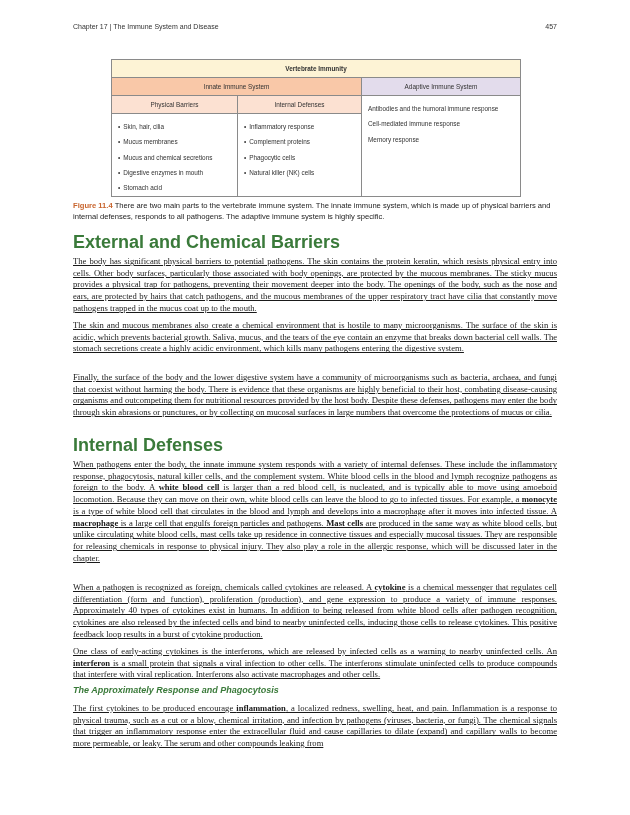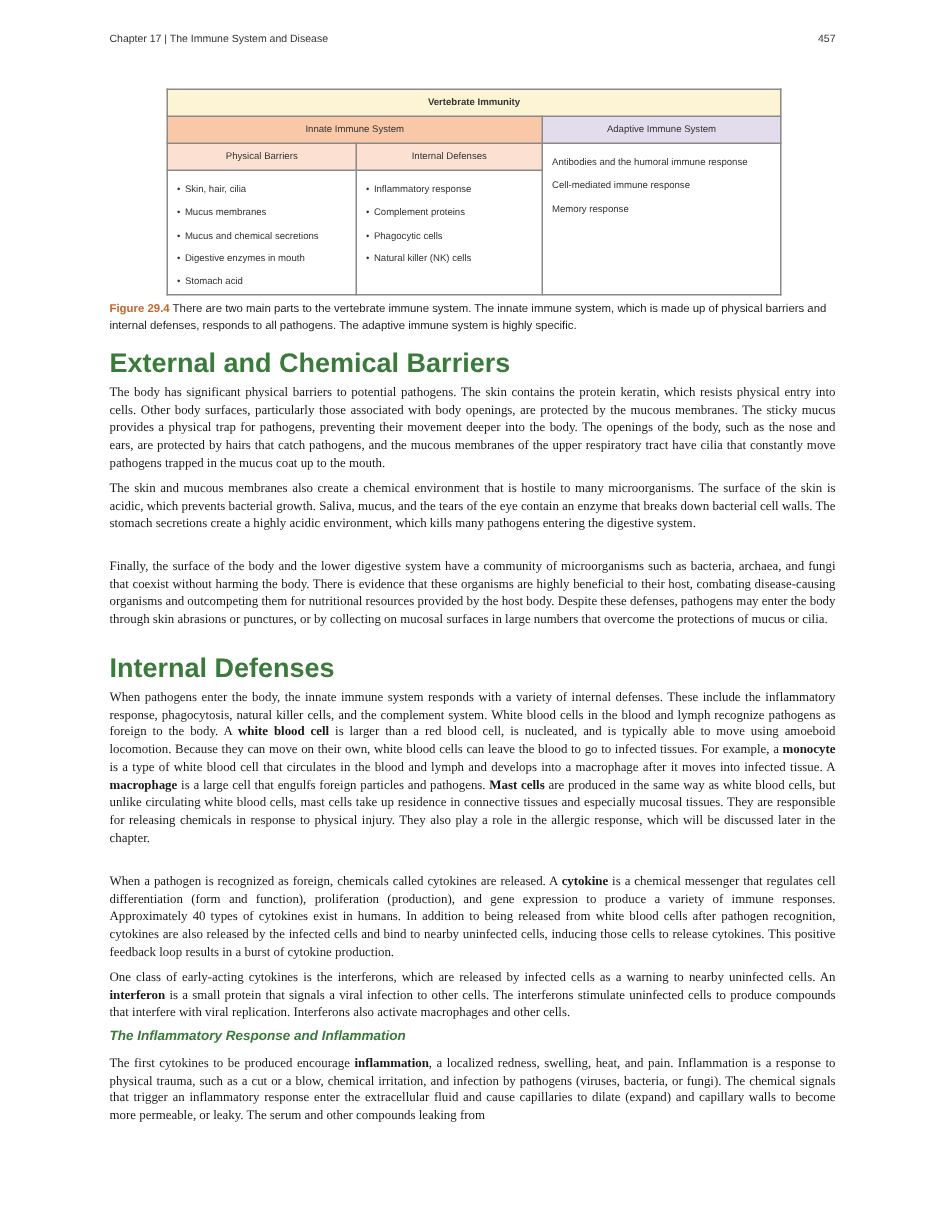--- a/index.html
+++ b/index.html
@@ -27,21 +27,21 @@
       font-family: "Liberation Sans", sans-serif; font-size: 7.6px; line-height: 11px; color: #222; }
     .caption .fig-label { color: #d2691e; font-weight: bold; color: #c8652e; }
 
     h2 { position: absolute; left: 73px; margin: 0; font-family: "Liberation Sans", sans-serif;
       font-weight: bold; font-size: 18px; color: #3a7a3a; }
     h3 { position: absolute; left: 73px; margin: 0; font-family: "Liberation Sans", sans-serif;
       font-weight: bold; font-style: italic; font-size: 9px; color: #3a7a3a; }
 
     p.body { position: absolute; left: 73px; width: 484px; margin: 0;
       font-family: "Liberation Serif", serif; font-size: 8.6px; line-height: 11.7px;
-      text-align: justify; color: #1a1a1a; }
+      text-align: justify; color: #1a1a1a; text-decoration: underline; }
     p.body b { font-weight: bold; }
   </style>
 </head>
 <body>
 
 <div class="page-header">
   <span class="chap">Chapter 17 | The Immune System and Disease</span>
   <span class="num">457</span>
 </div>
 
@@ -86,27 +86,27 @@
         <li>Complement proteins</li>
         <li>Phagocytic cells</li>
         <li>Natural killer (NK) cells</li>
       </ul>
     </td>
   </tr>
 </tbody>
   </table>
 
 <div class="caption">
-  <span class="fig-label">Figure 29.4</span><span> There are two main parts to the vertebrate immune system. The innate immune system, which is made up of physical barriers and internal defenses, responds to all pathogens. The adaptive immune system is highly specific.</span>
+  <span class="fig-label">Figure 11.4</span><span> There are two main parts to the vertebrate immune system. The innate immune system, which is made up of physical barriers and internal defenses, responds to all pathogens. The adaptive immune system is highly specific.</span>
 </div>
 
 <h2 style="top:232px">External and Chemical Barriers</h2>
 <p class="body" style="top:256px">The body has significant physical barriers to potential pathogens. The skin contains the protein keratin, which resists physical entry into cells. Other body surfaces, particularly those associated with body openings, are protected by the mucous membranes. The sticky mucus provides a physical trap for pathogens, preventing their movement deeper into the body. The openings of the body, such as the nose and ears, are protected by hairs that catch pathogens, and the mucous membranes of the upper respiratory tract have cilia that constantly move pathogens trapped in the mucus coat up to the mouth.</p>
 <p class="body" style="top:320px">The skin and mucous membranes also create a chemical environment that is hostile to many microorganisms. The surface of the skin is acidic, which prevents bacterial growth. Saliva, mucus, and the tears of the eye contain an enzyme that breaks down bacterial cell walls. The stomach secretions create a highly acidic environment, which kills many pathogens entering the digestive system.</p>
 <p class="body" style="top:372px">Finally, the surface of the body and the lower digestive system have a community of microorganisms such as bacteria, archaea, and fungi that coexist without harming the body. There is evidence that these organisms are highly beneficial to their host, combating disease-causing organisms and outcompeting them for nutritional resources provided by the host body. Despite these defenses, pathogens may enter the body through skin abrasions or punctures, or by collecting on mucosal surfaces in large numbers that overcome the protections of mucus or cilia.</p>
 
 <h2 style="top:435px">Internal Defenses</h2>
 <p class="body" style="top:459px"><span>When pathogens enter the body, the innate immune system responds with a variety of internal defenses. These include the inflammatory response, phagocytosis, natural killer cells, and the complement system. White blood cells in the blood and lymph recognize pathogens as foreign to the body. A </span><b>white blood cell</b><span> is larger than a red blood cell, is nucleated, and is typically able to move using amoeboid locomotion. Because they can move on their own, white blood cells can leave the blood to go to infected tissues. For example, a </span><b>monocyte</b><span> is a type of white blood cell that circulates in the blood and lymph and develops into a macrophage after it moves into infected tissue. A </span><b>macrophage</b><span> is a large cell that engulfs foreign particles and pathogens. </span><b>Mast cells</b><span> are produced in the same way as white blood cells, but unlike circulating white blood cells, mast cells take up residence in connective tissues and especially mucosal tissues. They are responsible for releasing chemicals in response to physical injury. They also play a role in the allergic response, which will be discussed later in the chapter.</span></p>
 <p class="body" style="top:582px"><span>When a pathogen is recognized as foreign, chemicals called cytokines are released. A </span><b>cytokine</b><span> is a chemical messenger that regulates cell differentiation (form and function), proliferation (production), and gene expression to produce a variety of immune responses. Approximately 40 types of cytokines exist in humans. In addition to being released from white blood cells after pathogen recognition, cytokines are also released by the infected cells and bind to nearby uninfected cells, inducing those cells to release cytokines. This positive feedback loop results in a burst of cytokine production.</span></p>
 <p class="body" style="top:646px"><span>One class of early-acting cytokines is the interferons, which are released by infected cells as a warning to nearby uninfected cells. An </span><b>interferon</b><span> is a small protein that signals a viral infection to other cells. The interferons stimulate uninfected cells to produce compounds that interfere with viral replication. Interferons also activate macrophages and other cells.</span></p>
 
-<h3 style="top:685px">The Inflammatory Response and Inflammation</h3>
+<h3 style="top:685px">The Approximately Response and Phagocytosis</h3>
 <p class="body" style="top:703px"><span>The first cytokines to be produced encourage </span><b>inflammation</b><span>, a localized redness, swelling, heat, and pain. Inflammation is a response to physical trauma, such as a cut or a blow, chemical irritation, and infection by pathogens (viruses, bacteria, or fungi). The chemical signals that trigger an inflammatory response enter the extracellular fluid and cause capillaries to dilate (expand) and capillary walls to become more permeable, or leaky. The serum and other compounds leaking from</span></p>
 
 </body></html>

